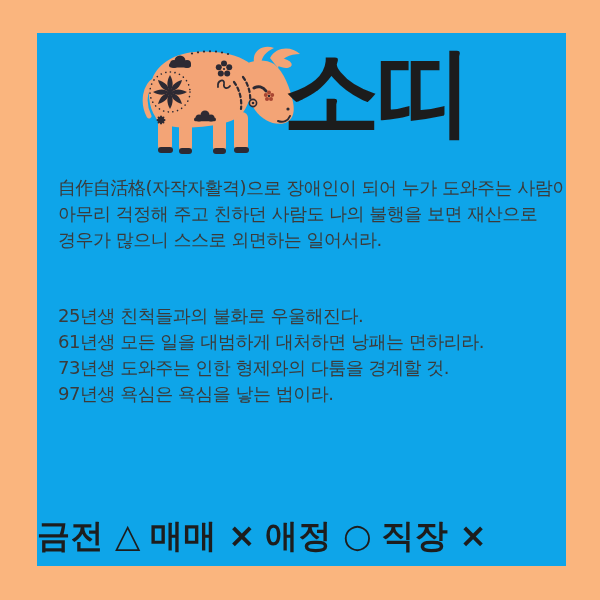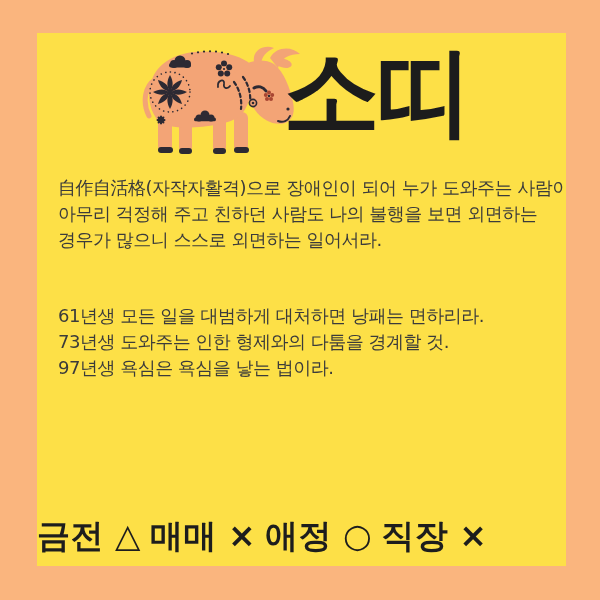--- a/index.html
+++ b/index.html
@@ -10,21 +10,21 @@
   .stage {
     position: relative;
     width: 600px;
     height: 600px;
     background: #FAB57E;
     overflow: hidden;
   }
   .card {
     position: absolute;
     left: 37px; top: 33px; right: 34px; bottom: 34px;
-    background: #fde047;
+    background: #0ea5e9;
     overflow: hidden;
   }
   
   .ox-wrap {
     position: absolute;
     left: 105px; top: 13px;
     width: 162px; height: 118px;
   }
   .zodiac-title {
     position: absolute;
@@ -181,25 +181,26 @@
           <circle cx="-3.2" cy="-1" r="2"></circle>
           <circle r="1.2" fill="#2D2A33"></circle>
         </g>
       </svg>
     </div>
 
     <div class="zodiac-title">소띠</div>
 
     <div class="intro-block">
         <div class="text-line">自作自活格(자작자활격)으로 장애인이 되어 누가 도와주는 사람이</div>
-        <div class="text-line">아무리 걱정해 주고 친하던 사람도 나의 불행을 보면 외면하는</div>
+        <div class="text-line">아무리 걱정해 주고 친하던 사람도 나의 불행을 보면 재산으로</div>
         <div class="text-line">경우가 많으니 스스로 외면하는 일어서라.</div>
       </div>
 
     <div class="years-block">
+        <div class="text-line year-line"><span class="year">25년생</span> <span>친척들과의 불화로 우울해진다.</span></div>
         <div class="text-line year-line"><span class="year">61년생</span> <span>모든 일을 대범하게 대처하면 낭패는 면하리라.</span></div>
         <div class="text-line year-line"><span class="year">73년생</span> <span>도와주는 인한 형제와의 다툼을 경계할 것.</span></div>
         <div class="text-line year-line"><span class="year">97년생</span> <span>욕심은 욕심을 낳는 법이라.</span></div>
       </div>
 
     <div class="ratings"><span class="rating-item"><span>금전</span><span class="rating-symbol">△</span></span><span class="rating-item"><span>매매</span><span class="rating-symbol">×</span></span><span class="rating-item"><span>애정</span><span class="rating-symbol">○</span></span><span class="rating-item"><span>직장</span><span class="rating-symbol">×</span></span></div>
 
   </div>
 </div>
 

